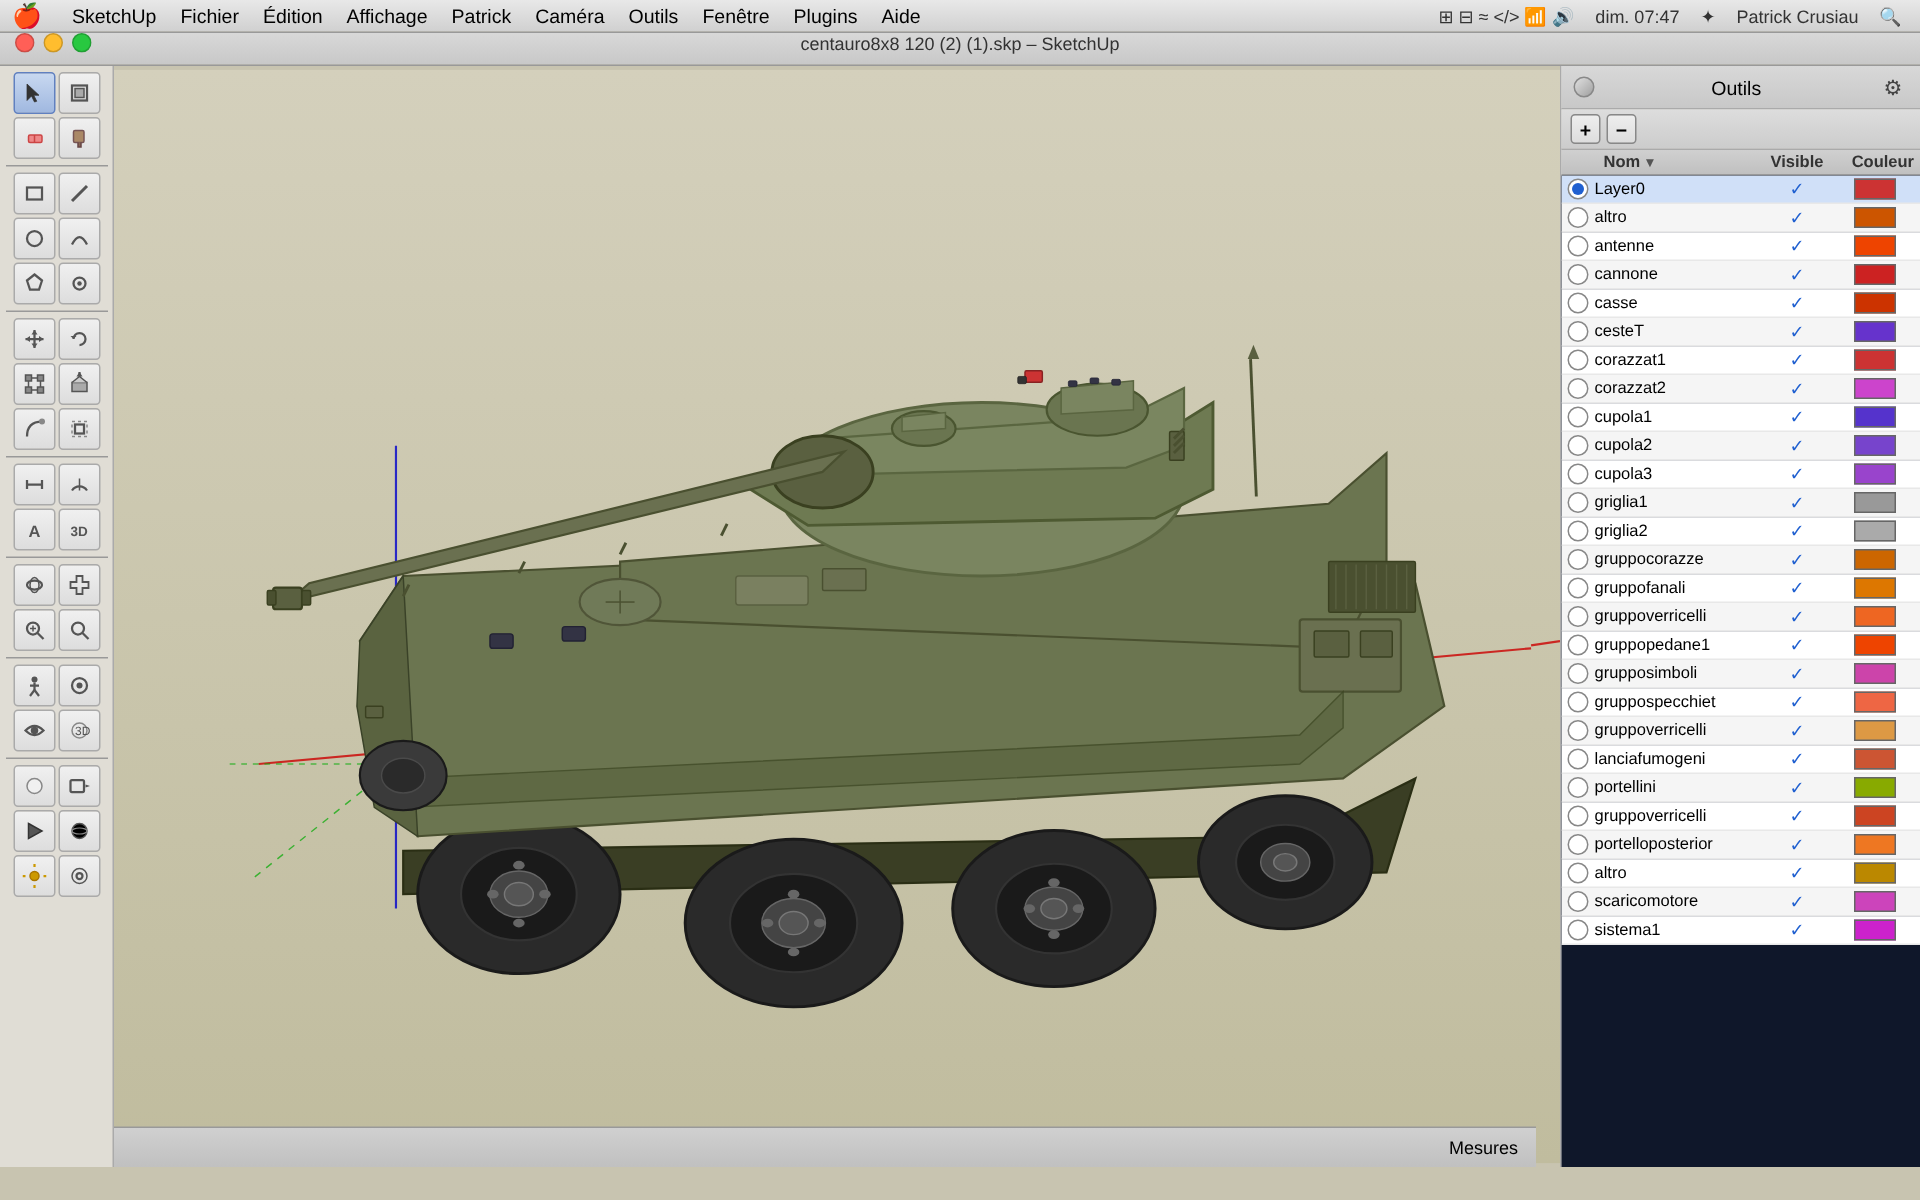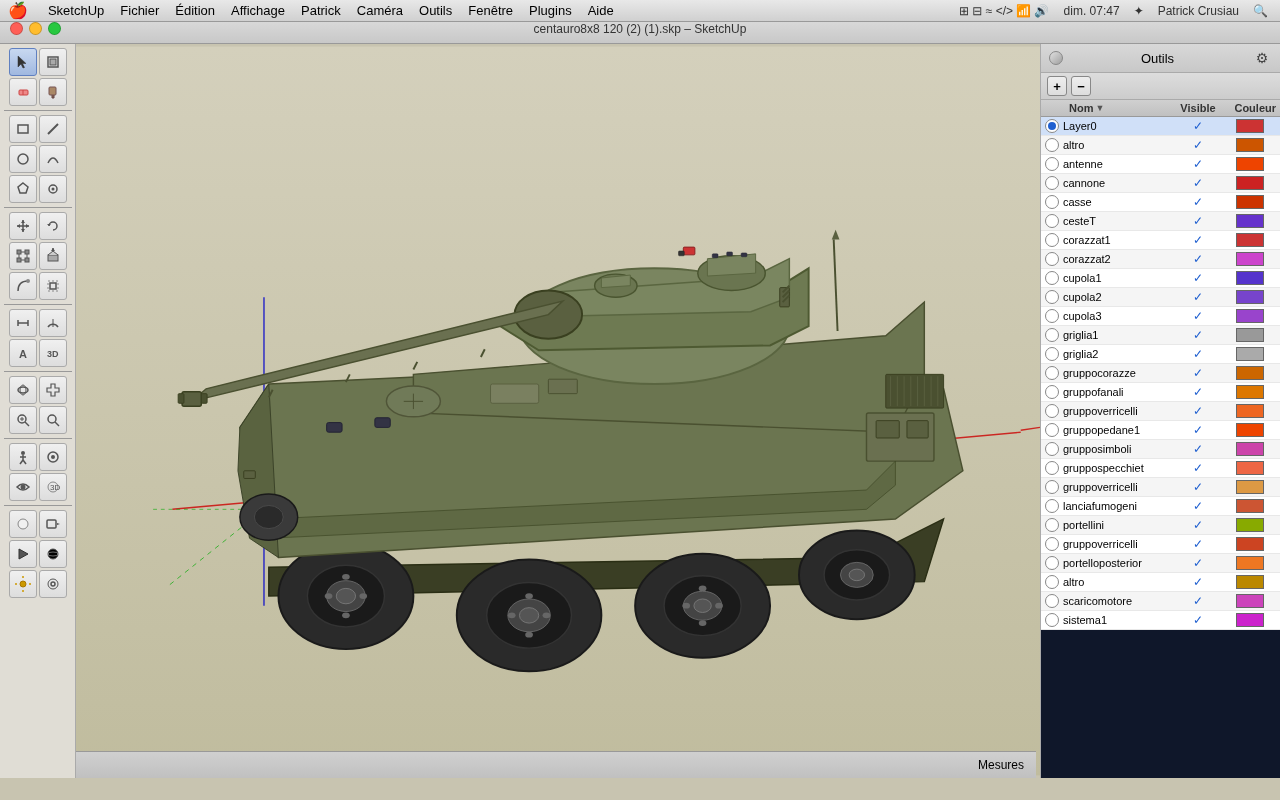--- a/index.html
+++ b/index.html
@@ -111,21 +111,21 @@
       display: block;
     }
     .layer-name { flex: 1; font-size: 11px; color: #000; white-space: nowrap; overflow: hidden; text-overflow: ellipsis; }
     .layer-visible { width: 52px; display: flex; justify-content: center; align-items: center; }
     .layer-color { width: 52px; display: flex; justify-content: center; align-items: center; }
     .color-swatch { width: 28px; height: 14px; border: 1px solid #666; }
     .check-icon { font-size: 12px; color: #2060d0; }
 
     
     #status-bar {
-      position: absolute; bottom: 0; left: 0; right: 4px; height: 22px;
+      position: absolute; bottom: 0; left: 0; right: 16px; height: 22px;
       background: linear-gradient(to bottom, #d0d0d0, #c0c0c0);
       border-top: 1px solid #999; display: flex; align-items: center; justify-content: flex-end;
       padding: 13px 12px;
     }
 
     
     #calques-settings { margin-left: auto; }
 
     
     #calques-list::-webkit-scrollbar { width: 8px; }

